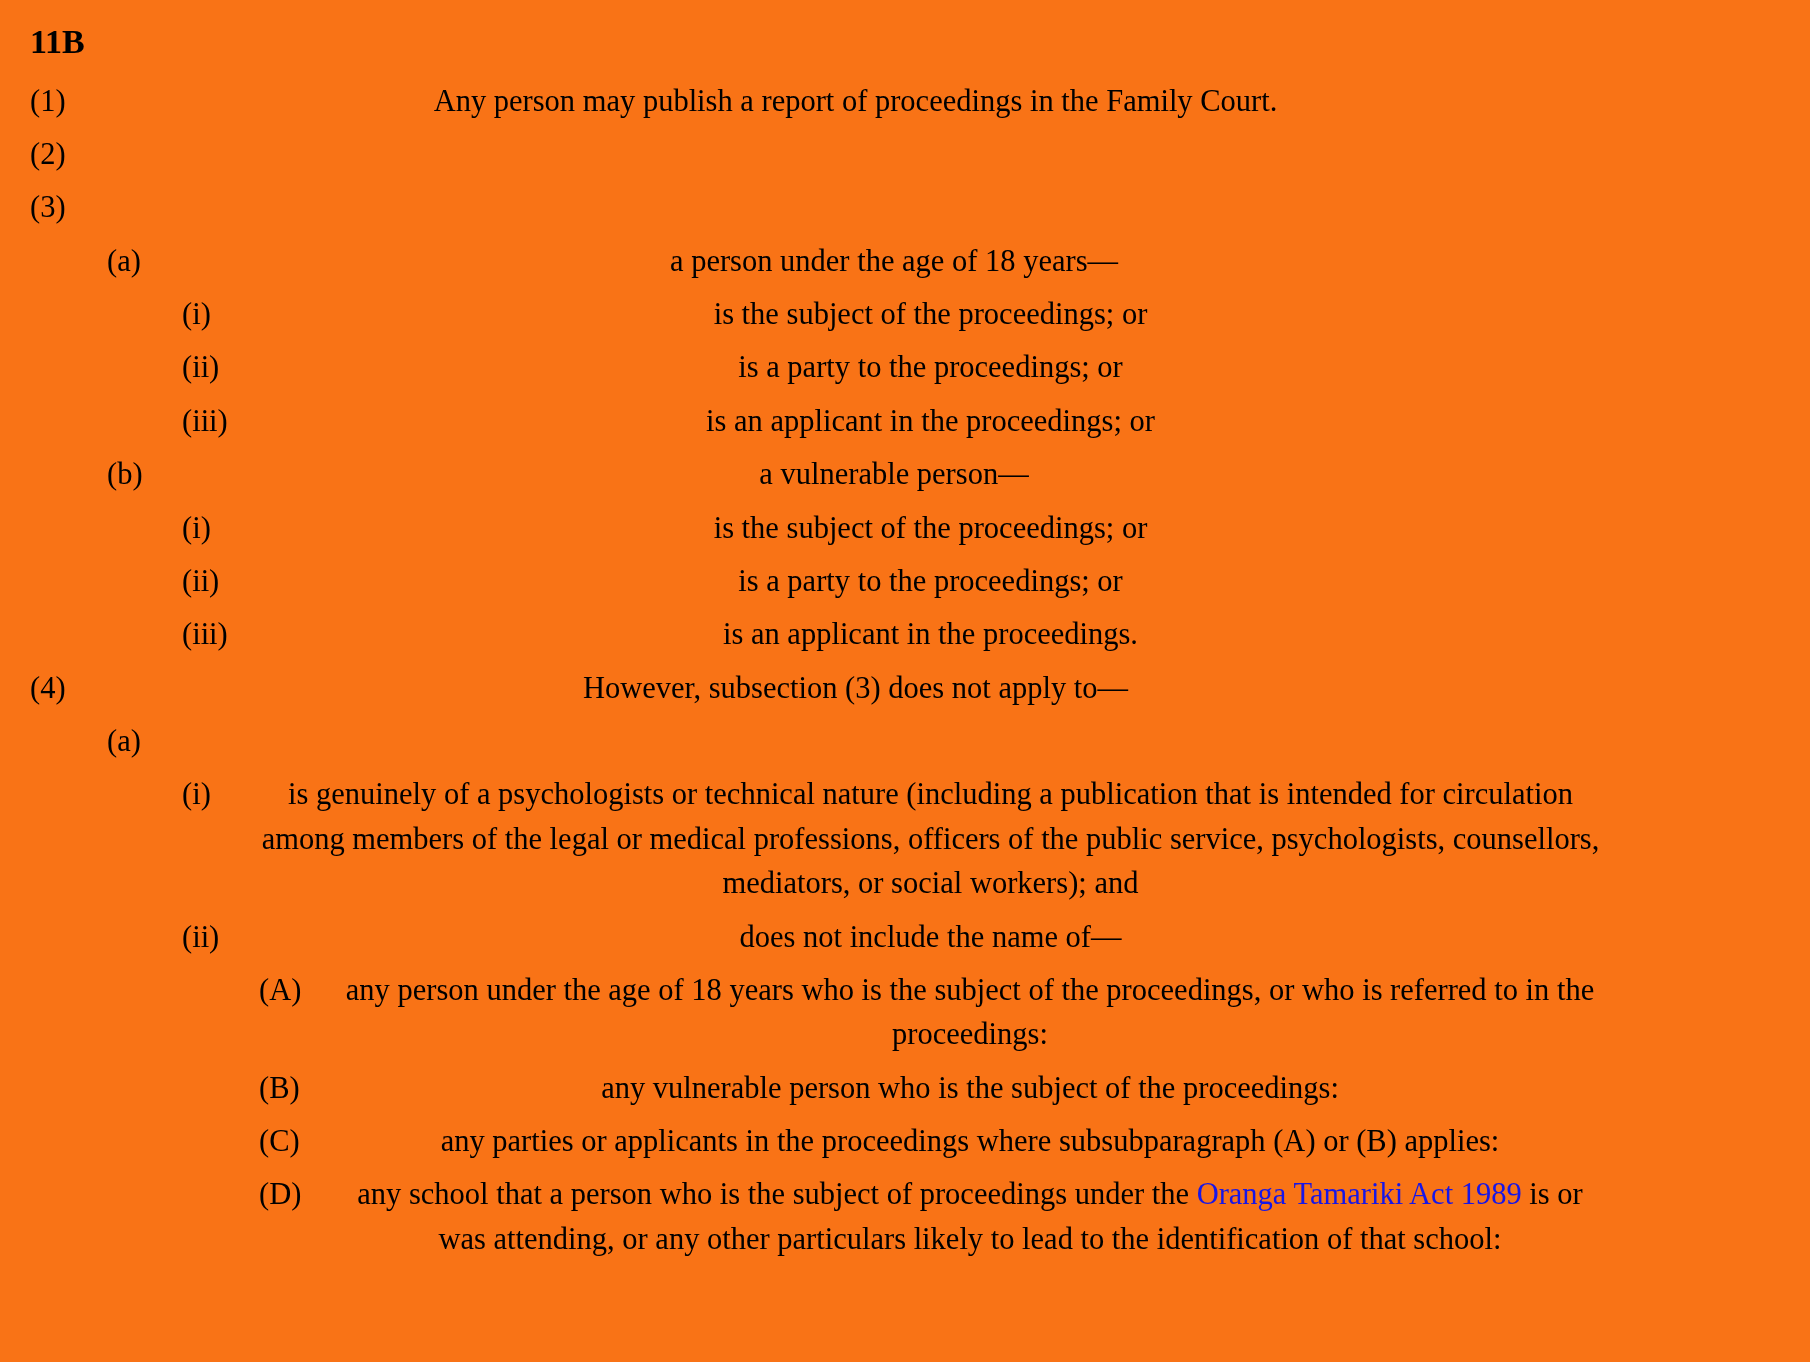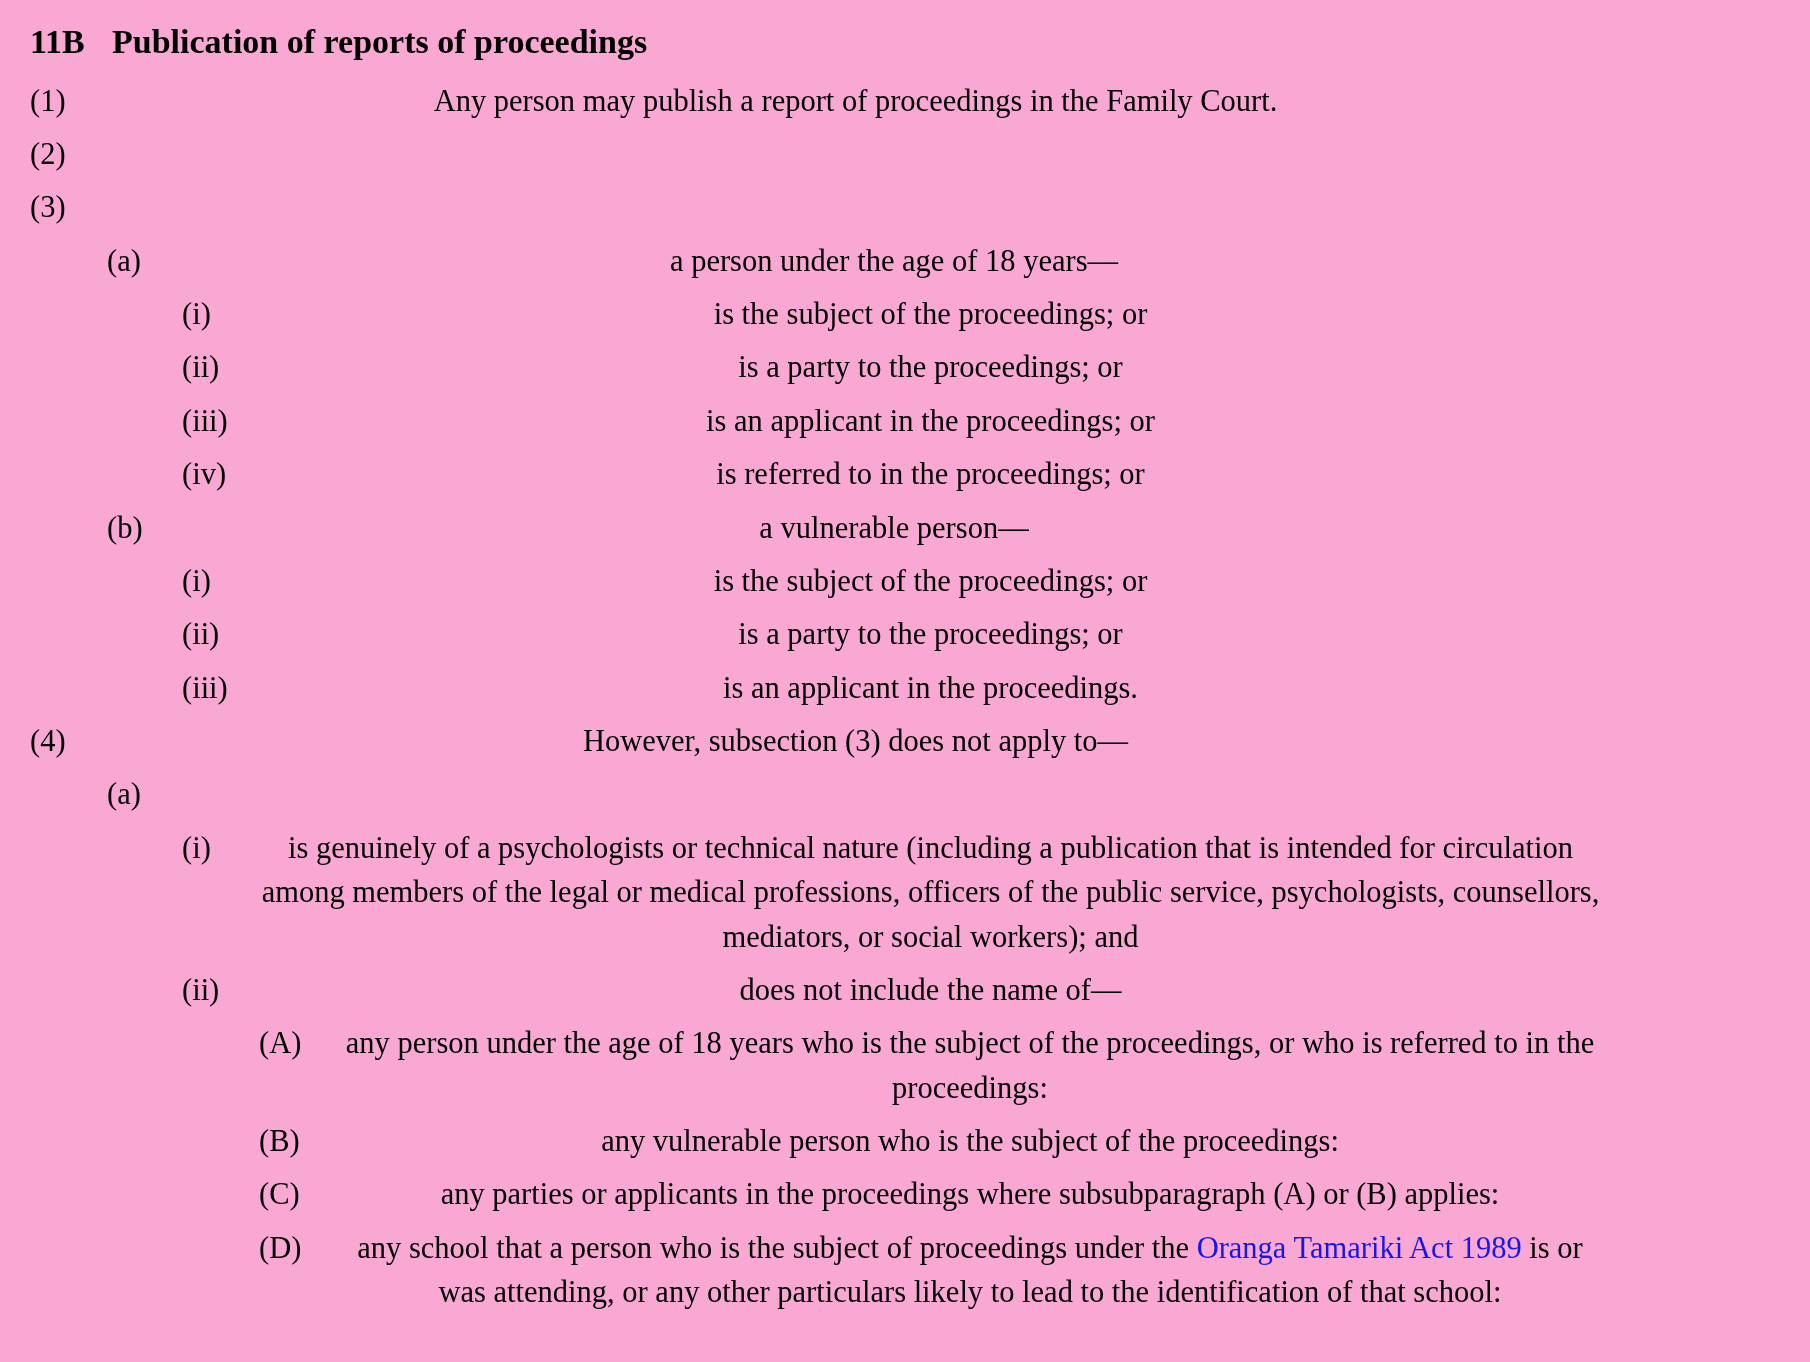--- a/index.html
+++ b/index.html
@@ -14,21 +14,21 @@
     font-family: "Liberation Serif", "DejaVu Serif", serif;
     color: #000000;
     -webkit-font-smoothing: antialiased;
   }
   .page {
     position: relative;
     width: 1810px;
     height: 1362px;
     box-sizing: border-box;
     padding: 22px 0 0 0;
-    background: #f9a8d4;
+    background: #f97316;
     overflow: hidden;
   }
 
   
   .section-heading {
     display: flex;
     align-items: baseline;
     font-size: 34px;
     font-weight: bold;
     line-height: 1.18;
@@ -97,21 +97,20 @@
     text-decoration: none;
   }
 </style>
 </head>
 <body>
 
 <div class="page">
 
   <h1 class="section-heading">
     <span class="sec-num">11B</span>
-    <span class="sec-title">Publication of reports of proceedings</span>
   </h1>
 
   <div class="clause lvl-1">
     <span class="marker">(1)</span>
     <span class="body">Any person may publish a report of proceedings in the Family Court.</span>
   </div>
 
   <div class="clause lvl-1">
     <span class="marker">(2)</span>
   </div>
@@ -128,24 +127,20 @@
     <span class="marker">(i)</span>
     <span class="body">is the subject of the proceedings; or</span>
   </div>
   <div class="clause lvl-3">
     <span class="marker">(ii)</span>
     <span class="body">is a party to the proceedings; or</span>
   </div>
   <div class="clause lvl-3">
     <span class="marker">(iii)</span>
     <span class="body">is an applicant in the proceedings; or</span>
-  </div>
-  <div class="clause lvl-3">
-    <span class="marker">(iv)</span>
-    <span class="body">is referred to in the proceedings; or</span>
   </div>
 
   <div class="clause lvl-2">
     <span class="marker">(b)</span>
     <span class="body">a vulnerable person—</span>
   </div>
   <div class="clause lvl-3">
     <span class="marker">(i)</span>
     <span class="body">is the subject of the proceedings; or</span>
   </div>

